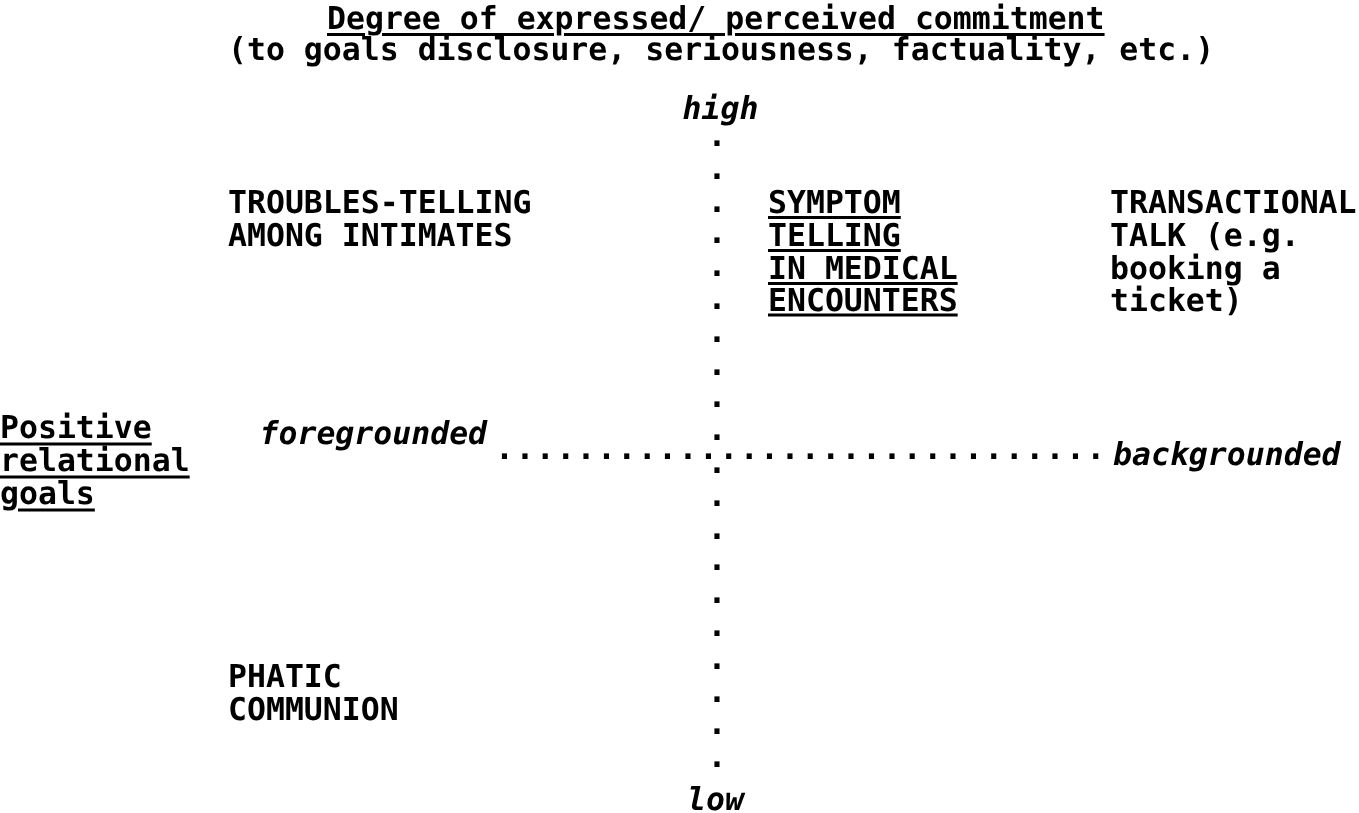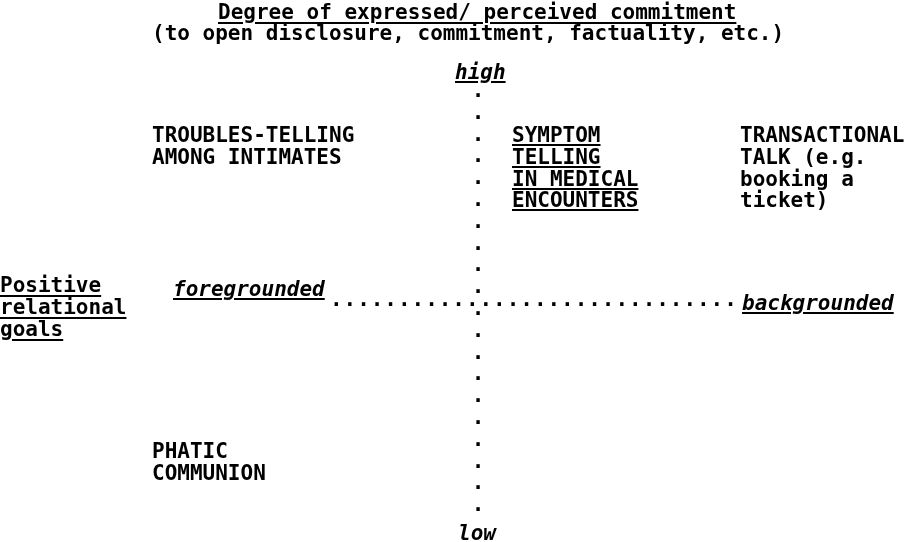--- a/index.html
+++ b/index.html
@@ -19,21 +19,21 @@
     height: 542px;
     overflow: hidden;
     font-weight: 700;
     font-size: 21px;
     line-height: 21.8px;
   }
   .abs {
     position: absolute;
     white-space: pre-line;
   }
-  .i { font-style: italic; text-decoration: underline; }
+  .i { font-style: italic; }
   .u {
     text-decoration: underline;
     text-decoration-thickness: 2px;
     text-underline-offset: 3px;
   }
   .dots-v {
     white-space: pre;
     width: 14px;
     text-align: center;
   }
@@ -41,21 +41,21 @@
     white-space: pre;
     letter-spacing: 0.95px;
   }
 </style>
 </head>
 <body style="background: rgb(255, 255, 255); color: rgb(0, 0, 0);">
 
 <div class="fig">
 
   <div class="abs u" style="left:218px; top:2px;">Degree of expressed/ perceived commitment</div>
-  <div class="abs" style="left:152px; top:23px;">(to open disclosure, commitment, factuality, etc.)</div>
+  <div class="abs" style="left:152px; top:23px;">(to goals disclosure, seriousness, factuality, etc.)</div>
 
   <div class="abs i" style="left:455px; top:62px;">high</div>
   <div class="abs dots-v" style="left:471px; top:80px;">.
 .
 .
 .
 .
 .
 .
 .

